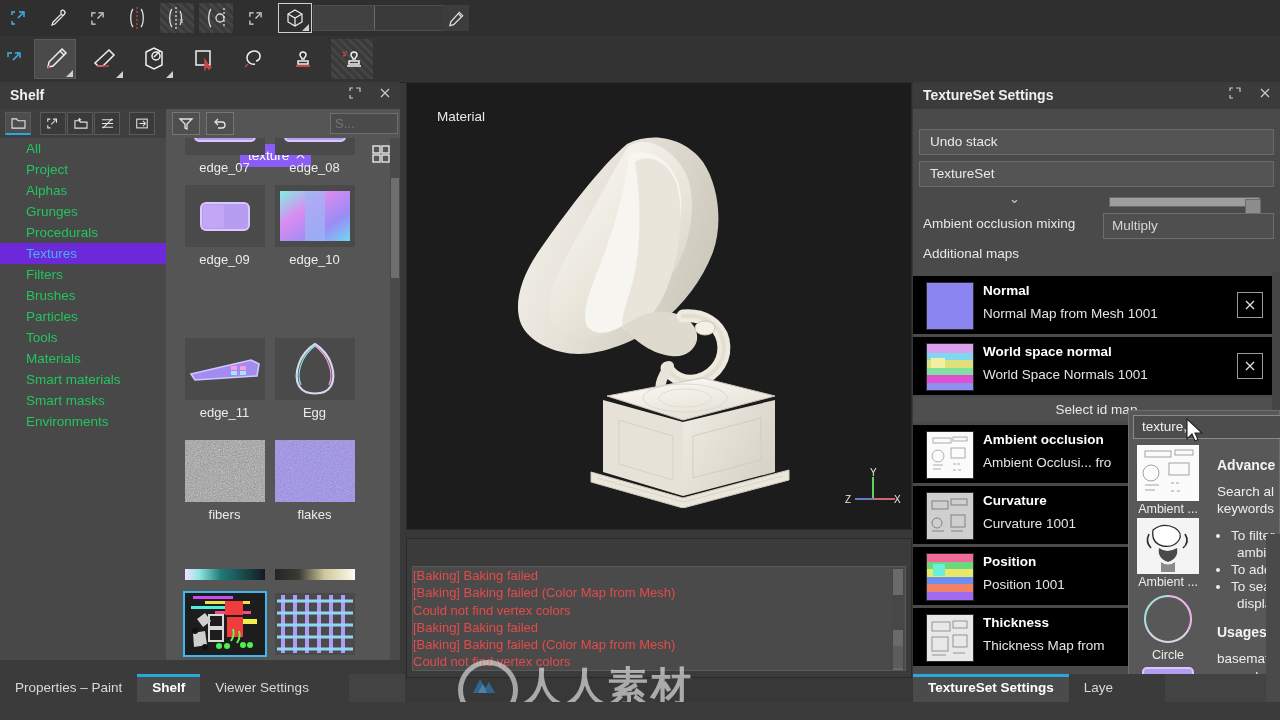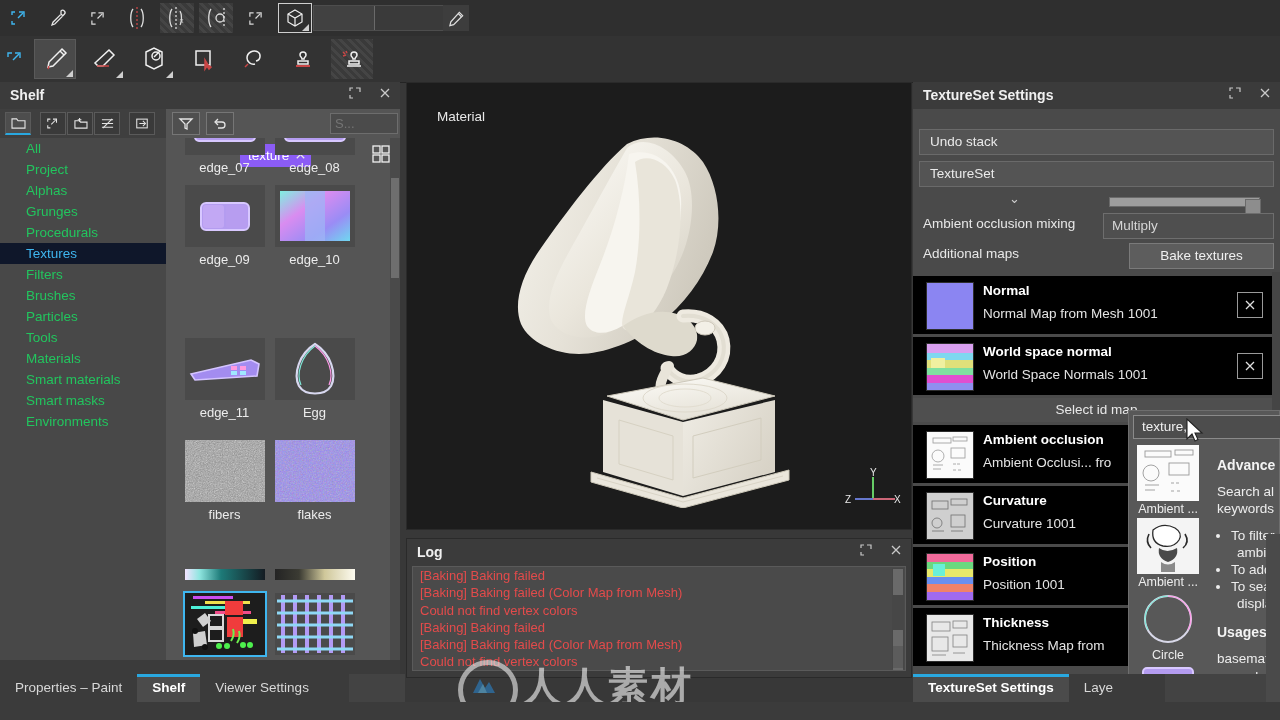--- a/index.html
+++ b/index.html
@@ -49,21 +49,21 @@
   .panel-btns{position:absolute;right:6px;top:4px;display:flex;gap:14px;}
   .panel-ic{width:16px;height:16px;color:#c9c9c9;cursor:default;}
 
   #shelf-body{position:absolute;left:0;top:27px;right:0;bottom:14px;background:#464646;}
   #shelf-toolrow{position:absolute;left:0;top:0;width:166px;height:29px;background:#3f3f3f;}
   .sh-tb{position:absolute;top:3px;width:26px;height:23px;display:flex;align-items:center;justify-content:center;
     border:1px solid #5a5a5a;background:#3a3a3a;box-sizing:border-box;}
   .sh-tb.sel{border-bottom:2px solid #29a8e0;background:#4d4d4d;}
   #shelf-categories{position:absolute;left:0;top:29px;width:166px;bottom:0;background:#484848;}
   .cat{height:21px;line-height:21px;padding-left:26px;font-size:13.5px;color:#22c55e;}
-  .cat.sel{background:#0f172a;color:#3fb6ef;}
+  .cat.sel{background:#6d28d9;color:#3fb6ef;}
 
   #shelf-content{position:absolute;left:166px;top:0;right:0;bottom:0;background:#555;}
   #shelf-filterbar{position:absolute;left:0;top:0;right:0;height:29px;background:#555;}
   .fbtn{position:absolute;top:3px;width:28px;height:23px;border:1px solid #767676;background:#4f4f4f;
     display:flex;align-items:center;justify-content:center;box-sizing:border-box;}
   #tag-chip{position:absolute;left:74px;top:3px;height:23px;background:#8b5cf6;border-radius:2px;
     display:flex;align-items:center;padding:0 4px 0 8px;gap:5px;margin-top:32px;}
   #tag-chip .tl{font-size:13.5px;color:#fff;}
   #shelf-search{position:absolute;left:164px;top:4px;width:68px;height:21px;background:#4b4b4b;
     border:1px solid #6d6d6d;box-sizing:border-box;color:#9a9a9a;font-size:13px;padding:0 4px;outline:none;
@@ -91,21 +91,21 @@
     border:1px solid #2a2a2a;box-sizing:border-box;overflow:hidden;}
   #viewport-label{position:absolute;left:30px;top:26px;font-size:13.5px;color:#e8e8e8;}
   #gramophone{position:absolute;left:100px;top:45px;width:310px;height:380px;}
   #axis-gizmo{position:absolute;right:8px;bottom:12px;width:60px;height:50px;}
 
   
   #log-panel{position:absolute;left:406px;top:538px;width:506px;height:140px;background:#3b3b3b;
     border:1px solid #2a2a2a;box-sizing:border-box;}
   #log-body{position:absolute;left:5px;right:5px;top:27px;bottom:6px;background:#4a4a4a;
     border:1px solid #5a5a5a;box-sizing:border-box;overflow:hidden;}
-  .log-line{color:#e34b4b;font-size:13px;line-height:17.3px;padding-left:7px;white-space:nowrap;}
+  .log-line{color:#e34b4b;font-size:13px;line-height:17.3px;padding-left:0;white-space:nowrap;}
   #log-vscroll{position:absolute;right:1px;top:1px;bottom:1px;width:12px;background:#474747;}
   #log-vscroll .c{position:absolute;left:1px;width:10px;background:#6a6a6a;}
 
   
   #watermark{position:absolute;left:440px;top:655px;width:310px;height:60px;opacity:.62;
     pointer-events:none;}
   #watermark .wm-text{position:absolute;left:82px;top:4px;font-size:40px;font-weight:bold;
     color:#f2f2f2;letter-spacing:3px;font-family:"DejaVu Sans",sans-serif;}
   #watermark .wm-ring{position:absolute;left:18px;top:5px;width:50px;height:50px;border-radius:50%;
     border:5px solid #e9e9e9;}
@@ -652,36 +652,20 @@
       <line x1="30" y1="32" x2="30" y2="10" stroke="#66cc66" stroke-width="2"></line>
       <line x1="30" y1="32" x2="52" y2="32" stroke="#cc6677" stroke-width="2"></line>
       <line x1="30" y1="32" x2="12" y2="32" stroke="#6677cc" stroke-width="2"></line>
       <text x="27" y="9" font-size="10" fill="#e8e8e8" font-family="Liberation Sans">Y</text>
       <text x="51" y="36" font-size="10" fill="#e8e8e8" font-family="Liberation Sans">X</text>
       <text x="2" y="36" font-size="10" fill="#e8e8e8" font-family="Liberation Sans">Z</text>
     </svg>
   </div>
 
   <div id="log-panel">
-    <div class="panel-title-bar">
-      <span class="panel-title">Log</span>
-      <span class="panel-btns">
-        <span class="panel-ic">
-          <svg width="14" height="14" viewBox="0 0 14 14" fill="none" stroke="#c9c9c9" stroke-width="1.2">
-              <path d="M2 5V2h3M2 9v3h3"></path>
-              <path d="M8 2h4v4"></path>
-            </svg>
-        </span>
-        <span class="panel-ic">
-          <svg width="14" height="14" viewBox="0 0 14 14" stroke="#c9c9c9" stroke-width="1.3">
-              <path d="M3 3l8 8M11 3l-8 8"></path>
-            </svg>
-        </span>
-      </span>
-    </div>
     <div id="log-body">
       <div id="log-lines">
           <div class="log-line">[Baking] Baking failed</div>
           <div class="log-line">[Baking] Baking failed (Color Map from Mesh)</div>
           <div class="log-line">Could not find vertex colors</div>
           <div class="log-line">[Baking] Baking failed</div>
           <div class="log-line">[Baking] Baking failed (Color Map from Mesh)</div>
           <div class="log-line">Could not find vertex colors</div>
           <div class="log-line">[Baking] Baking failed</div>
         </div>
@@ -735,21 +719,20 @@
           </span>
       </div>
 
       <div class="ts-prop">
         <span class="lbl">Ambient occlusion mixing</span>
         <span class="ts-combo">Multiply</span>
       </div>
 
       <div class="ts-prop" style="margin-bottom:7px;">
         <span class="lbl">Additional maps</span>
-        <span class="ts-button">Bake textures</span>
       </div>
 
       <div id="map-list">
           <div class="map-item">
             <div class="mi-thumb"><svg viewBox="0 0 46 46" width="46" height="46">
                 <rect width="46" height="46" fill="#8b85f2"></rect>
               </svg></div>
             <div class="mi-title">Normal</div>
             <div class="mi-sub">Normal Map from Mesh 1001</div>
             <div class="mi-x">

